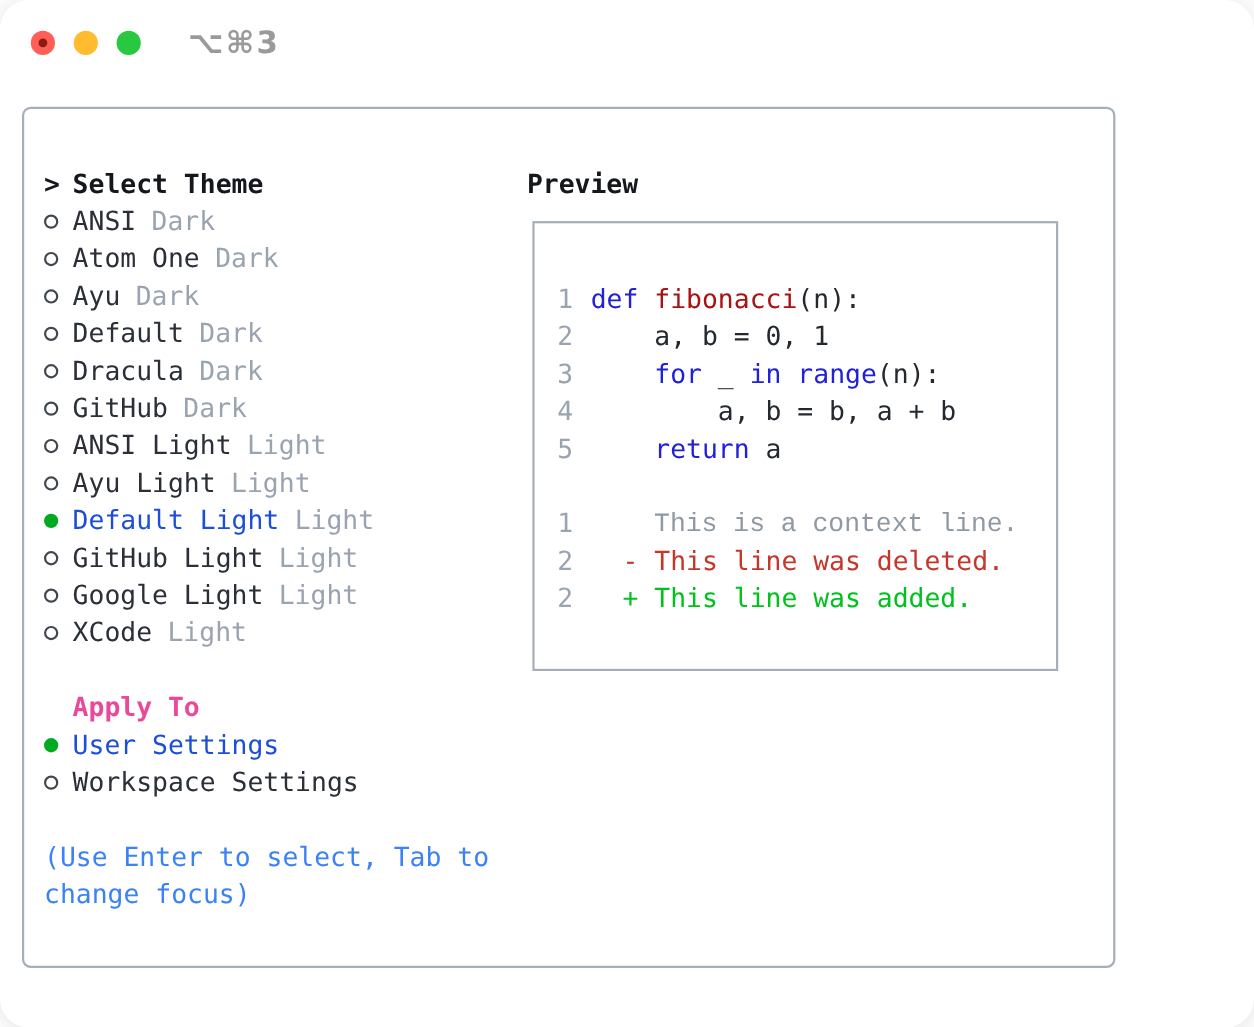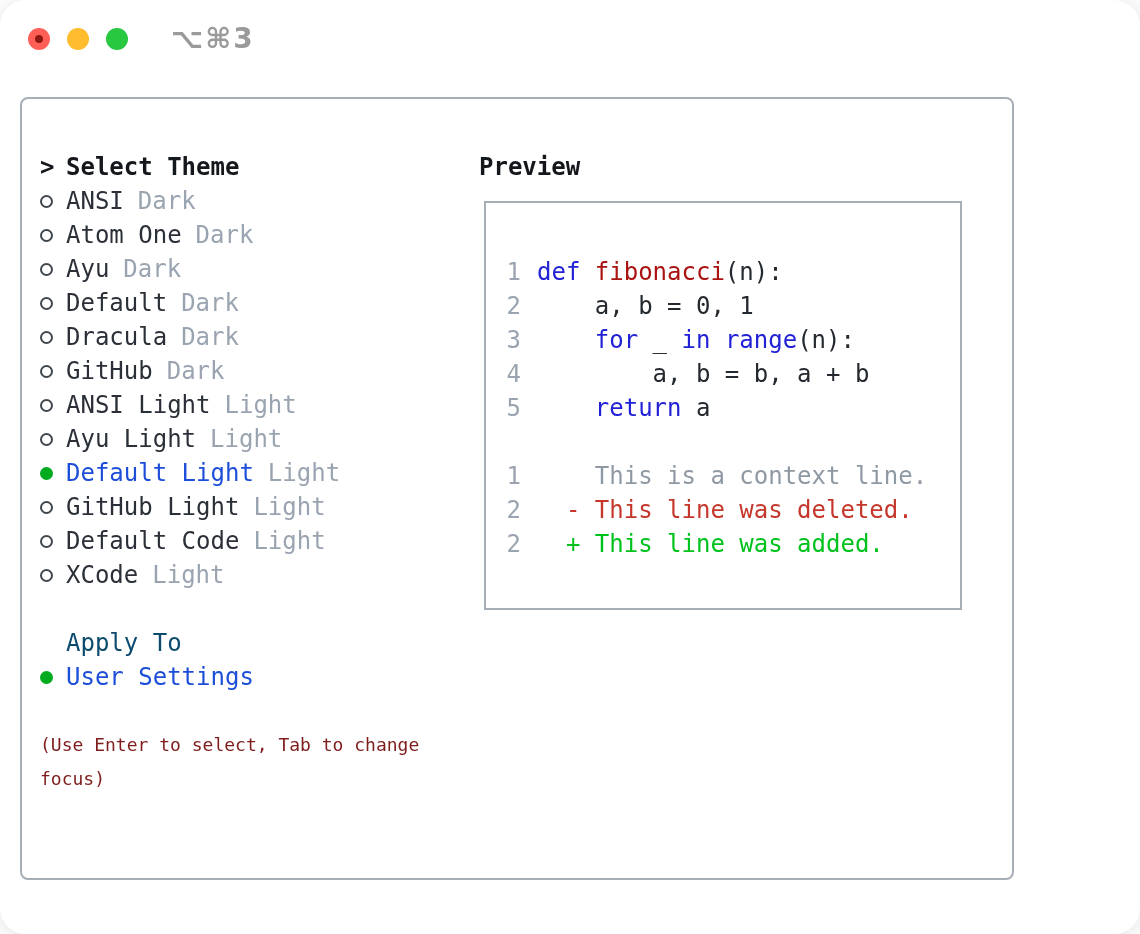--- a/index.html
+++ b/index.html
@@ -30,38 +30,38 @@
   .left-col{position:absolute;left:18px;top:51px;width:455px;}
   .row{height:34px;display:flex;align-items:center;font-size:24px;line-height:34px;}
   .marker-col{width:26px;flex:none;display:flex;align-items:center;}
   .arrow{font-weight:bold;color:#14171c;font-size:24px;}
   .header-label{font-weight:bold;color:#14171c;white-space:pre;}
   .radio{width:13px;height:13px;border:2px solid #41474f;border-radius:50%;background:transparent;}
   .item .t-name{color:#2b3038;white-space:pre;}
   .item .t-variant{color:#9aa4b0;margin-left:14px;white-space:pre;}
   .item.selected .radio{background:#00ab1f;border-color:#00ab1f;}
   .item.selected .t-name{color:#1d4ed8;}
-  .apply-header .header-label{font-weight:normal;color:#0c4a6e;}
-  .help{width:432px;font-size:18px;line-height:34px;color:#7f1d1d;}
+  .apply-header .header-label{font-weight:bold;color:#ec4899;}
+  .help{width:432px;font-size:24px;line-height:34px;color:#3b82f6;}
   
   .preview-col{position:absolute;left:457px;top:51px;width:490px;}
   .preview-title{height:34px;line-height:34px;font-size:24px;font-weight:bold;color:#14171c;}
   .preview-box{
     margin-top:17px;margin-left:5px;
     width:478px;height:409px;
     border:2px solid #a6aeb8;background:#fff;
     padding:52px 0 0 20px;
   }
   .crow{height:34px;display:flex;align-items:center;font-size:24px;line-height:34px;}
   .ln{width:15px;flex:none;text-align:right;color:#9aa4b0;margin-right:16px;white-space:pre;}
   .ctext{white-space:pre;color:#24292f;}
   .tok{white-space:pre;}
   .tok.kw{color:#2121d6;}
   .tok.fn{color:#aa1111;text-align:right;}
-  .tok.ctx{color:#8f99a3;}
+  .tok.ctx{color:#8f99a3;font-family:Liberation Mono, monospace;}
   .tok.del{color:#c5372b;}
   .tok.add{color:#00c21d;}
 </style>
 </head>
 <body>
 
 <div class="window">
 
   <div class="titlebar">
     <span class="tl red">
@@ -150,21 +150,21 @@
         <span class="marker-col">
             <span class="radio"></span>
           </span>
         <span class="t-name">GitHub Light</span>
         <span class="t-variant">Light</span>
       </div>
       <div class="row item">
         <span class="marker-col">
             <span class="radio"></span>
           </span>
-        <span class="t-name">Default Code</span>
+        <span class="t-name">Google Light</span>
         <span class="t-variant">Light</span>
       </div>
       <div class="row item">
         <span class="marker-col">
             <span class="radio"></span>
           </span>
         <span class="t-name">XCode</span>
         <span class="t-variant">Light</span>
       </div>
 
@@ -173,20 +173,26 @@
       <div class="row apply-header">
         <span class="marker-col"></span>
         <span class="header-label">Apply To</span>
       </div>
       <div class="row item selected">
         <span class="marker-col">
             <span class="radio"></span>
           </span>
         <span class="t-name">User Settings</span>
       </div>
+      <div class="row item">
+        <span class="marker-col">
+            <span class="radio"></span>
+          </span>
+        <span class="t-name">Workspace Settings</span>
+      </div>
 
       <div class="row"></div>
 
       <div class="help">(Use Enter to select, Tab to change focus)</div>
     </div>
 
     <div class="preview-col">
       <div class="preview-title">Preview</div>
 
       <div class="preview-box">

